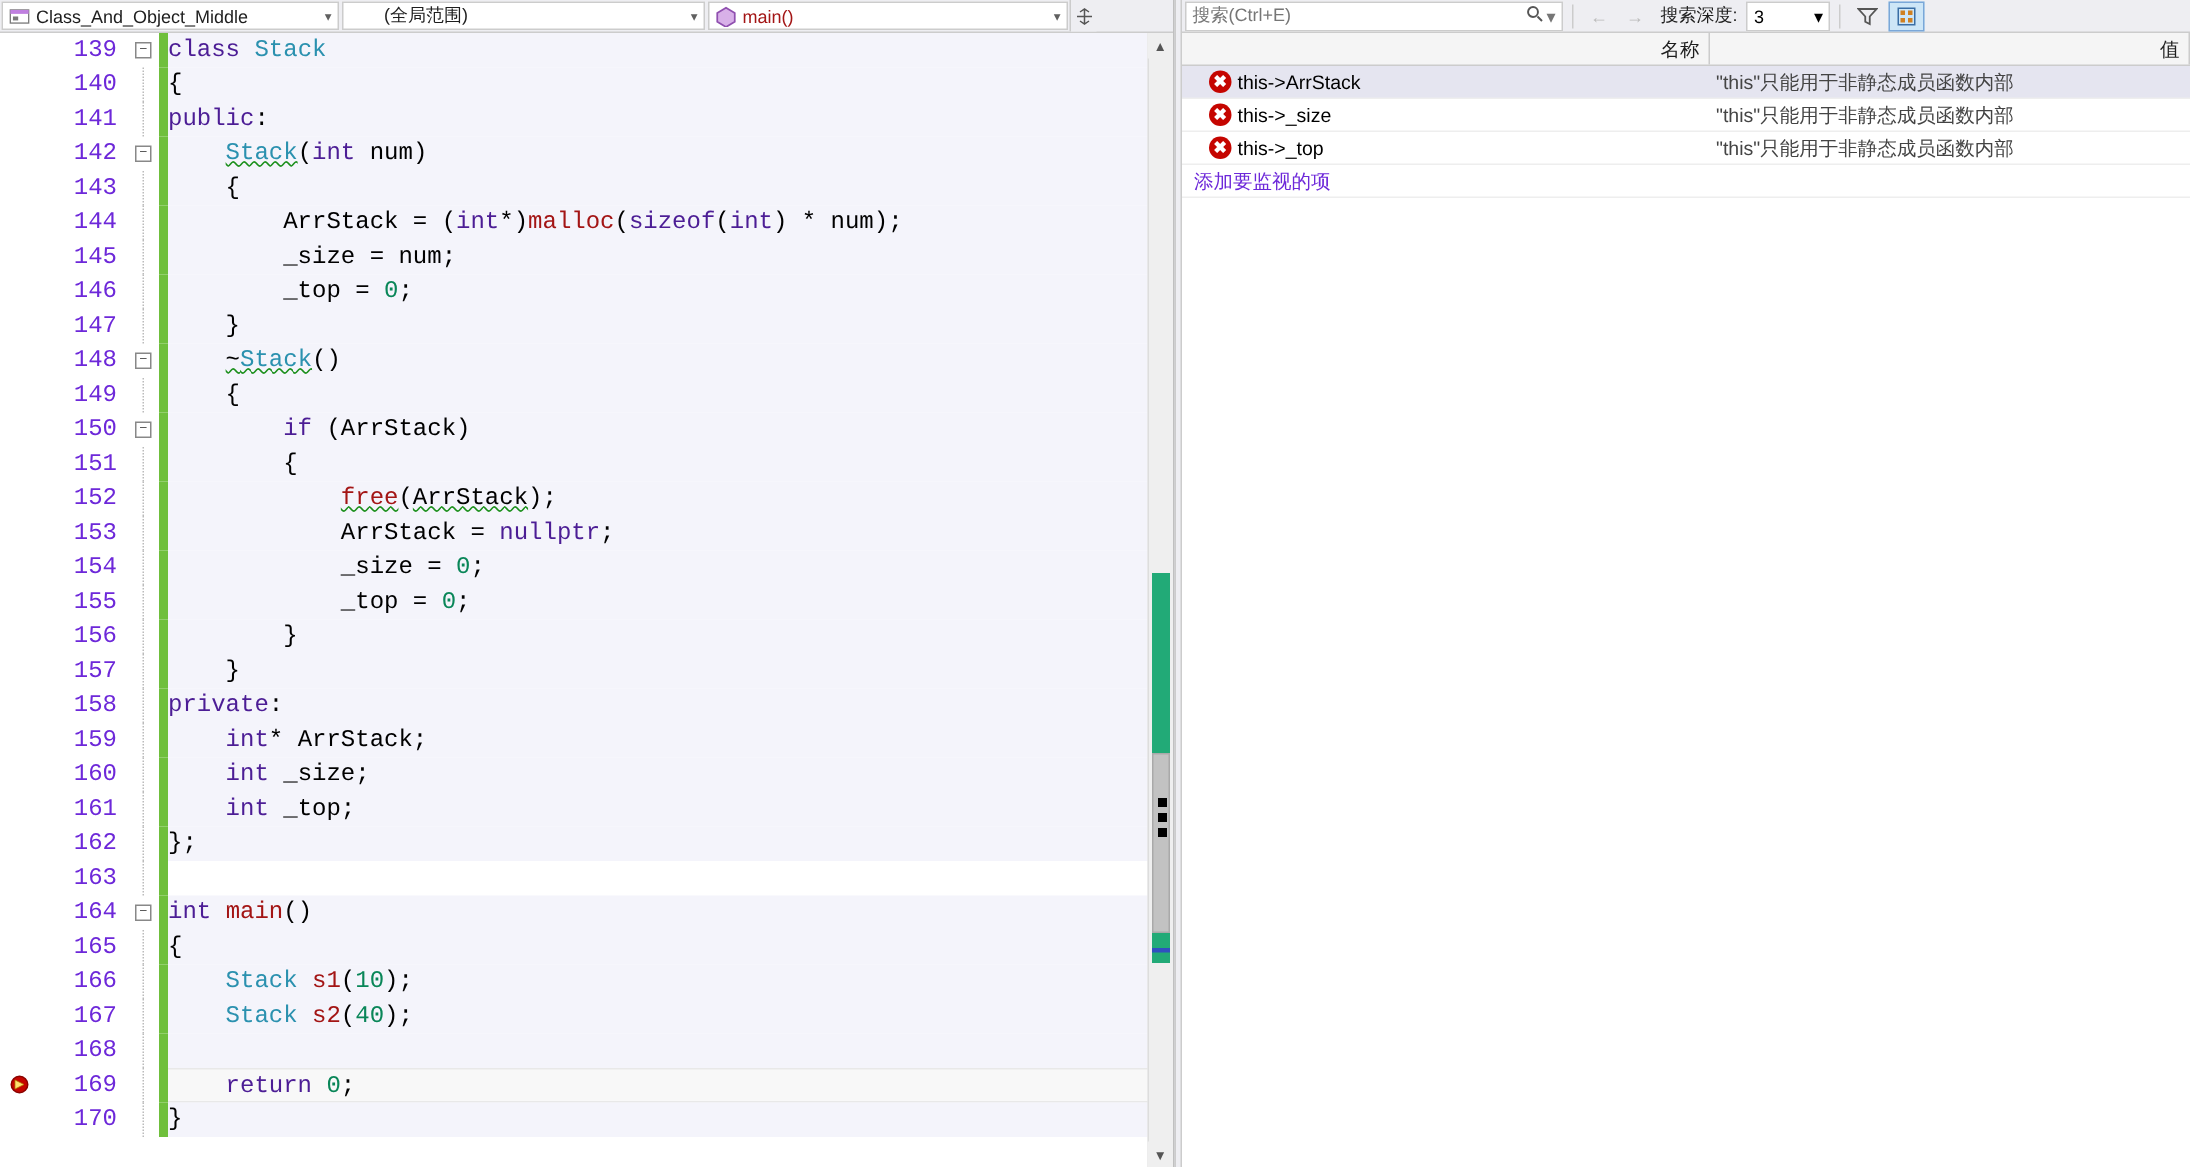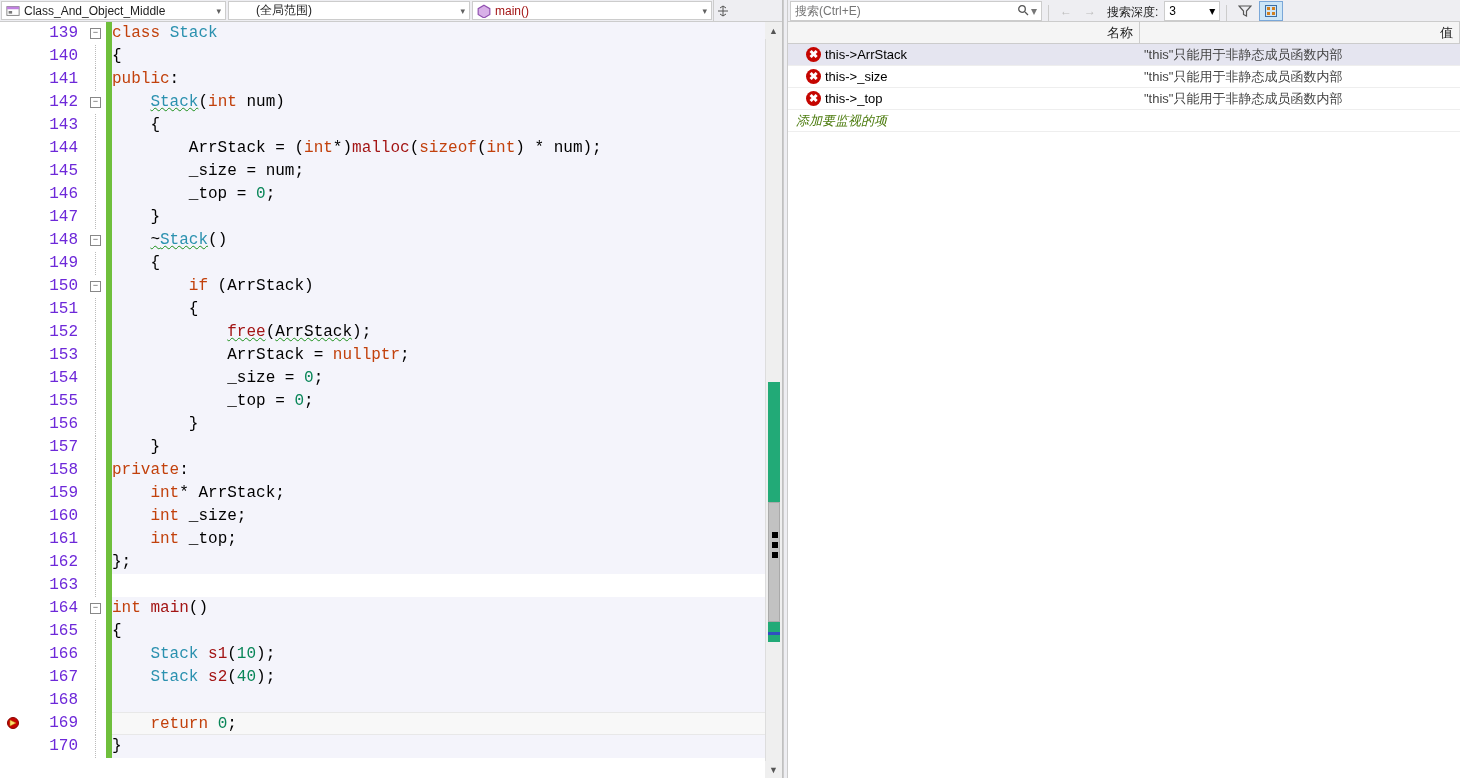--- a/index.html
+++ b/index.html
@@ -65,21 +65,21 @@
   .code-row.hl > .txt { background:#f4f4fb; }
   .code-row.currentline > .txt { background:#f8f8f8; border-top:1px solid #e8e8e8; border-bottom:1px solid #e8e8e8;}
   .fold-box {
     position:absolute; left:2px; top:6px; width:11px; height:11px;
     border:1px solid #888; background:#fff; font-size:9px; line-height:9px;
     text-align:center; color:#555;
   }
   .fold-line {
     position:absolute; left:7px; top:0; bottom:0; border-left:1px dotted #bbb;
   }
-  .kw   { color:#c2410c; }
+  .kw   { color:#4c1d95; }
   .type { color:#2b91af; }
   .func { color:#a31515; }
   .num  { color:#098658; }
   .wavy { text-decoration: underline wavy #1b8f1b; text-decoration-thickness:1px;}
   .breakpoint-arrow {
     position:absolute; left:6px; top:4px; width:14px; height:14px;
   }
   .scrollbar-v {
     position:absolute; right:0; top:0; bottom:0; width:17px; background:#efefef;
     border-left:1px solid #ddd;
@@ -101,21 +101,21 @@
   .vsplit {
     width:5px; background:#eeeef2; border-left:1px solid #ccc; border-right:1px solid #ccc;
     cursor:col-resize;
   }
   
   .watch-pane {
     flex:1; display:flex; flex-direction:column; background:#fff;
   }
   .watch-toolbar {
     height:22px; background:#eeeef2; border-bottom:1px solid #ccc;
-    display:flex; align-items:flex-end; padding:0 2px; gap:2px;
+    display:flex; align-items:center; padding:0 2px; gap:2px;
   }
   .search-box {
     flex:1; max-width:252px; height:20px; border:1px solid #ccc; background:#fff;
     display:flex; align-items:center; padding:0 4px; font-size:12px; color:#767676;
   }
   .search-box .sbtxt { flex:1; }
   .tb-sep { width:1px; height:16px; background:#ccc; margin:0 4px;}
   .tb-btn {
     width:22px; height:20px; display:flex; align-items:center; justify-content:center;
     font-size:12px; color:#555;
@@ -140,21 +140,21 @@
   .wcol-name { width:352px; }
   .wcol-value{ flex:1; }
   .watch-rows { }
   .watch-row {
     height:22px; display:flex; align-items:center; font-size:13px;
     border-bottom:1px solid #eee;
   }
   .watch-row.selected { background:#e5e5f0; }
   .watch-row .cell-name { width:352px; display:flex; align-items:center; gap:4px; padding-left:18px;}
   .watch-row .cell-val  { flex:1; color:#444; padding-left:4px;}
-  .watch-row.addnew { color:#4d7c0f; font-style:italic; padding-left:8px;}
+  .watch-row.addnew { color:#6d28d9; padding-left:8px;}
   .err-ico {
     width:15px; height:15px; border-radius:50%; background:#c50500;
     color:#fff; font-size:11px; font-weight:bold; display:flex;
     align-items:center; justify-content:center;
   }
   .cube-ico {
     width:12px;height:12px;display:inline-block;
   }
   .cube-ico svg{display:block;}
   .proj-ico {

